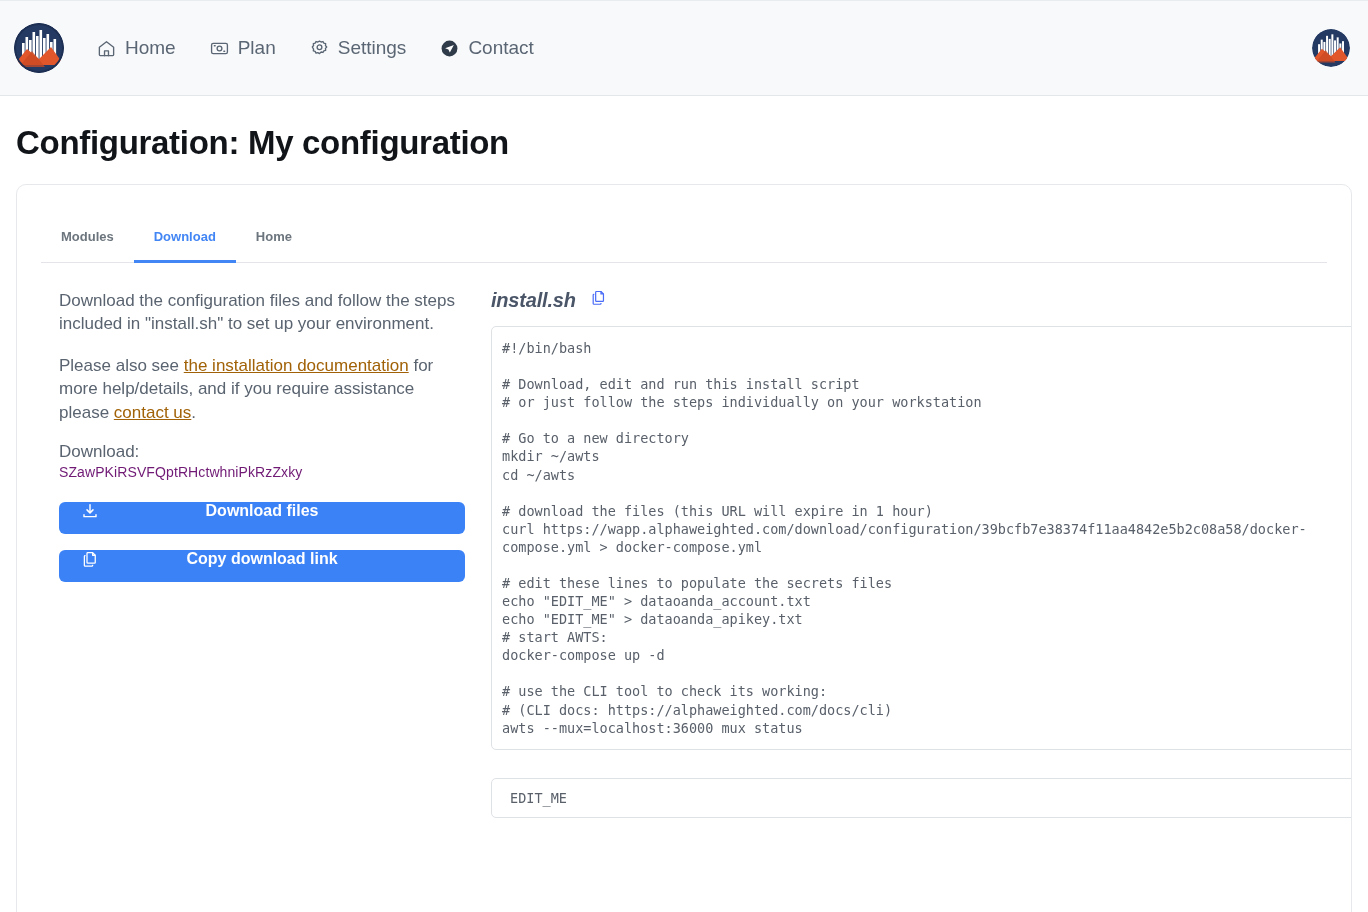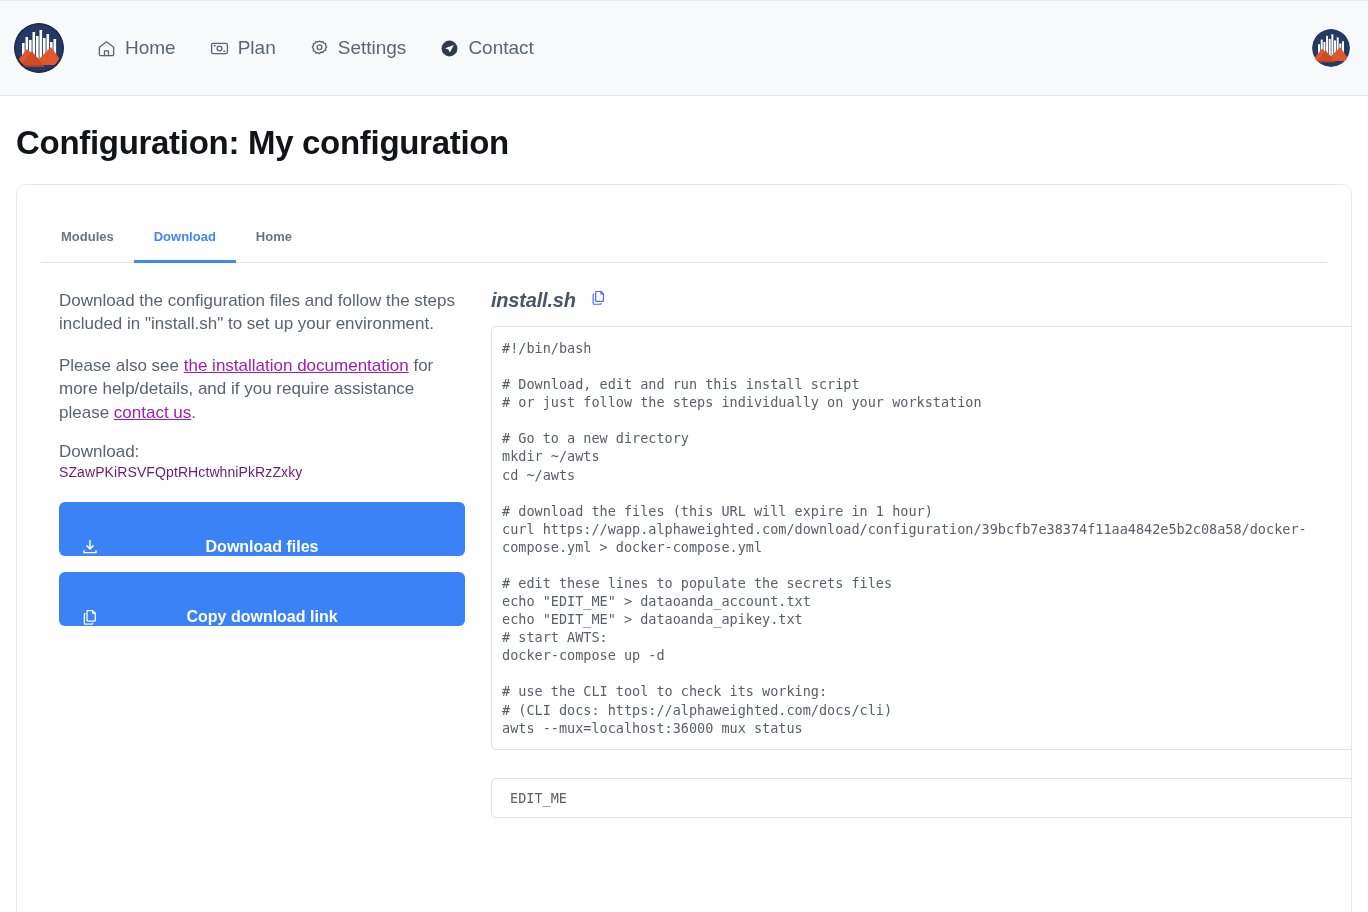--- a/index.html
+++ b/index.html
@@ -103,34 +103,34 @@
   .left-col { width: 430px; flex: 0 0 430px; padding-left: 18px;}
   .right-col { flex: 1 1 auto; padding-left: 20px; }
 
   .para {
     font-size: 17px;
     color: #5a6470;
     line-height: 1.38;
     margin: 0 0 18px 0;
     max-width: 410px;
   }
-  .para a { color: #a21caf; text-decoration: underline; }
+  .para a { color: #a16207; text-decoration: underline; }
   .license-label { font-size: 17px; color: #5a6470; margin: 0; }
   .license-key {
     font-size: 14px;
     color: #701a75;
     margin: 2px 0 18px 0;
     letter-spacing: 0.1px;
   }
 
   .btn {
     display: flex;
-    align-items: flex-end;
+    align-items: flex-start;
     width: 406px;
-    height: 54px;
+    height: 32px;
     border: none;
     border-radius: 6px;
     margin-top: 22px;
     color: #ffffff;
     font-size: 16px;
     font-weight: bold;
     font-family: inherit;
     cursor: pointer;
     position: relative;
     padding: 0 24px;

